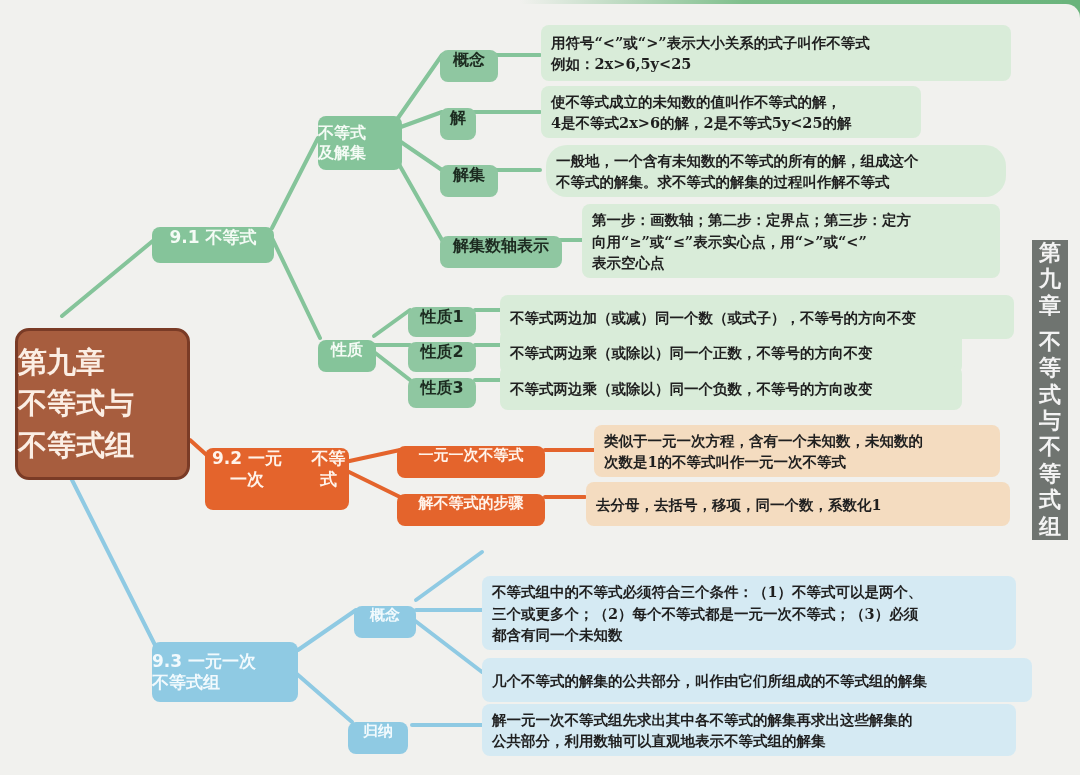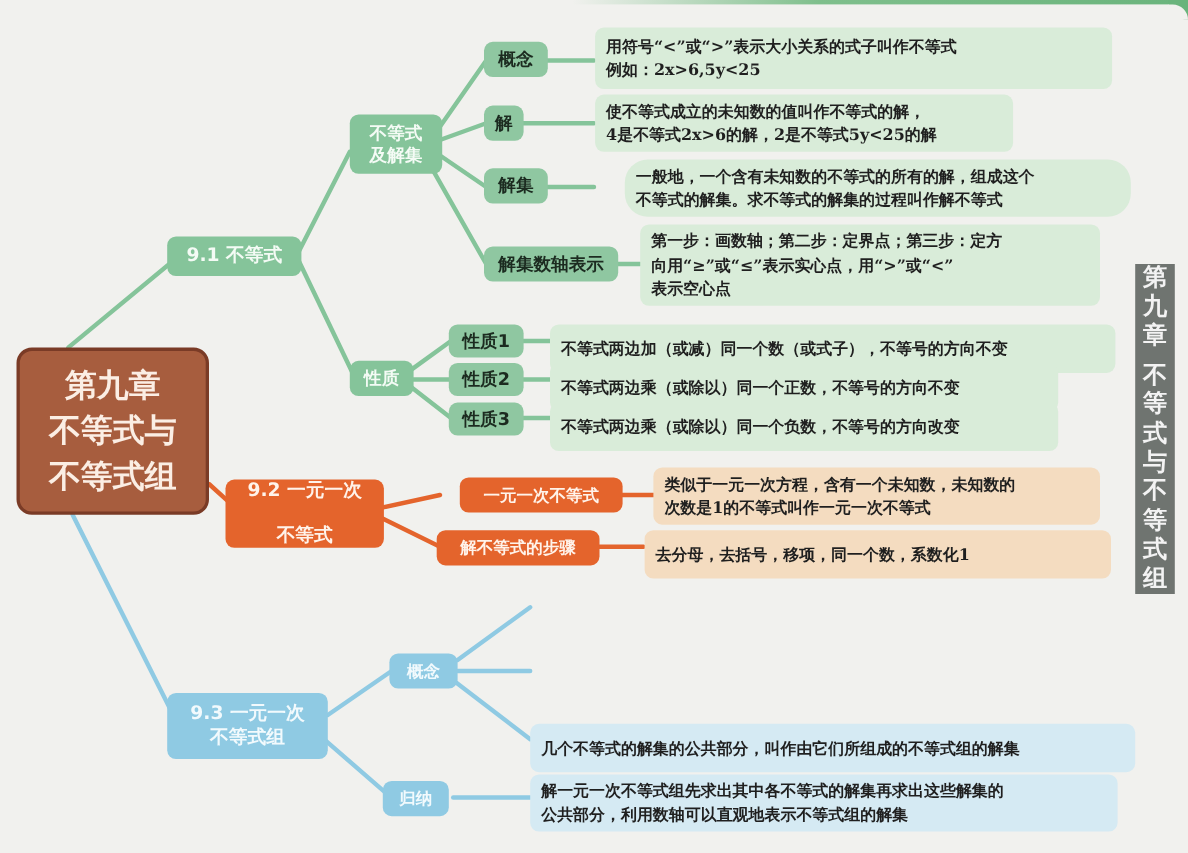--- a/index.html
+++ b/index.html
@@ -19,25 +19,26 @@
       position: absolute; right: 0; top: 0; width: 18px; height: 18px;
       background: #6ab47c; border-bottom-left-radius: 18px;
     }
     .top-corner::after {
       content: ""; position: absolute; left: 0; top: 4px; width: 18px; height: 14px;
       background: #f1f1ee; border-top-right-radius: 14px;
     }
     svg.links { position: absolute; left: 0; top: 0; width: 1080px; height: 775px; }
     .node {
       position: absolute;
-      display: flex; align-items: center; justify-content: center;
+      display: flex; align-items: flex-start; justify-content: center;
       text-align: center;
       border-radius: 8px;
       font-weight: bold;
       line-height: 1.25;
+      margin-top: 12px;
     }
     .root {
       left: 15px; top: 316px; width: 175px; height: 152px;
       background: #a75d3e; border: 3px solid #7a3b26;
       border-radius: 14px; color: #fbeee4;
       font-size: 29px; line-height: 1.42; flex-direction: column;
     }
     .sec-green { background: #85c49a; color: #f4fbf5; font-size: 17px; }
     .sec-orange { background: #e4642c; color: #fff3ea; font-size: 17px; }
     .sec-blue { background: #8fcae3; color: #f2fafd; font-size: 17px; }
@@ -144,21 +145,21 @@
 
   <div class="node leaf-green" style="left:440px; top:96px; width:36px; height:32px;">
     <span>解</span>
   </div>
   <div class="desc desc-green" style="left:541px; top:86px; width:380px; height:52px;">使不等式成立的未知数的值叫作不等式的解，
 4是不等式2x&gt;6的解，2是不等式5y&lt;25的解</div>
 
   <div class="node leaf-green" style="left:440px; top:153px; width:58px; height:32px;">
     <span>解集</span>
   </div>
-  <div class="desc desc-green" style="left:568px; top:145px; width:460px; height:52px;border-radius:21px;">一般地，一个含有未知数的不等式的所有的解，组成这个
+  <div class="desc desc-green" style="left:546px; top:145px; width:460px; height:52px;border-radius:21px;">一般地，一个含有未知数的不等式的所有的解，组成这个
 不等式的解集。求不等式的解集的过程叫作解不等式</div>
 
   <div class="node leaf-green" style="left:440px; top:224px; width:122px; height:32px;">
     <span>解集数轴表示</span>
   </div>
   <div class="desc desc-green" style="left:582px; top:204px; width:418px; height:74px;">第一步：画数轴；第二步：定界点；第三步：定方
 向用“≥”或“≤”表示实心点，用“&gt;”或“&lt;”
 表示空心点</div>
 
   <div class="node sub-green" style="left:318px; top:328px; width:58px; height:32px;">
@@ -173,44 +174,47 @@
   <div class="node leaf-green" style="left:408px; top:330px; width:68px; height:30px;">
     <span>性质2</span>
   </div>
   <div class="desc desc-green" style="left:500px; top:330px; width:462px; height:30px;">不等式两边乘（或除以）同一个正数，不等号的方向不变</div>
 
   <div class="node leaf-green" style="left:408px; top:366px; width:68px; height:30px;">
     <span>性质3</span>
   </div>
   <div class="desc desc-green" style="left:500px; top:366px; width:462px; height:30px;">不等式两边乘（或除以）同一个负数，不等号的方向改变</div>
 
-  <div class="node sec-orange" style="left:205px; top:436px; width:144px; height:62px; flex-direction:column;gap:19px;">
+  <div class="node sec-orange" style="left:205px; top:436px; width:144px; height:62px; flex-direction:row;gap:19px;">
     <span>9.2 一元一次</span>
     <span>不等式</span>
   </div>
 
-  <div class="node leaf-orange" style="left:418px; top:434px; width:148px; height:32px;">
+  <div class="node leaf-orange" style="left:397px; top:434px; width:148px; height:32px;">
     <span>一元一次不等式</span>
   </div>
   <div class="desc desc-orange" style="left:594px; top:425px; width:406px; height:52px;">类似于一元一次方程，含有一个未知数，未知数的
 次数是1的不等式叫作一元一次不等式</div>
 
   <div class="node leaf-orange" style="left:397px; top:482px; width:148px; height:32px;">
     <span>解不等式的步骤</span>
   </div>
   <div class="desc desc-orange" style="left:586px; top:482px; width:424px; height:32px;">去分母，去括号，移项，同一个数，系数化1</div>
 
   <div class="node sec-blue" style="left:152px; top:630px; width:146px; height:60px; flex-direction:column;">
     <span>9.3 一元一次</span>
     <span>不等式组</span>
   </div>
 
   <div class="node sub-blue" style="left:354px; top:594px; width:62px; height:32px;">
     <span>概念</span>
   </div>
+  <div class="desc desc-blue" style="left:482px; top:576px; width:534px; height:74px;">不等式组中的不等式必须符合三个条件：（1）不等式可以是两个、
+三个或更多个；（2）每个不等式都是一元一次不等式；（3）必须
+都含有同一个未知数</div>
   <div class="desc desc-blue" style="left:482px; top:658px; width:550px; height:32px;">几个不等式的解集的公共部分，叫作由它们所组成的不等式组的解集</div>
 
   <div class="node sub-blue" style="left:348px; top:710px; width:60px; height:32px;">
     <span>归纳</span>
   </div>
   <div class="desc desc-blue" style="left:482px; top:704px; width:534px; height:52px;">解一元一次不等式组先求出其中各不等式的解集再求出这些解集的
 公共部分，利用数轴可以直观地表示不等式组的解集</div>
 
   <div class="sidebar-title">
     <span>第</span>

